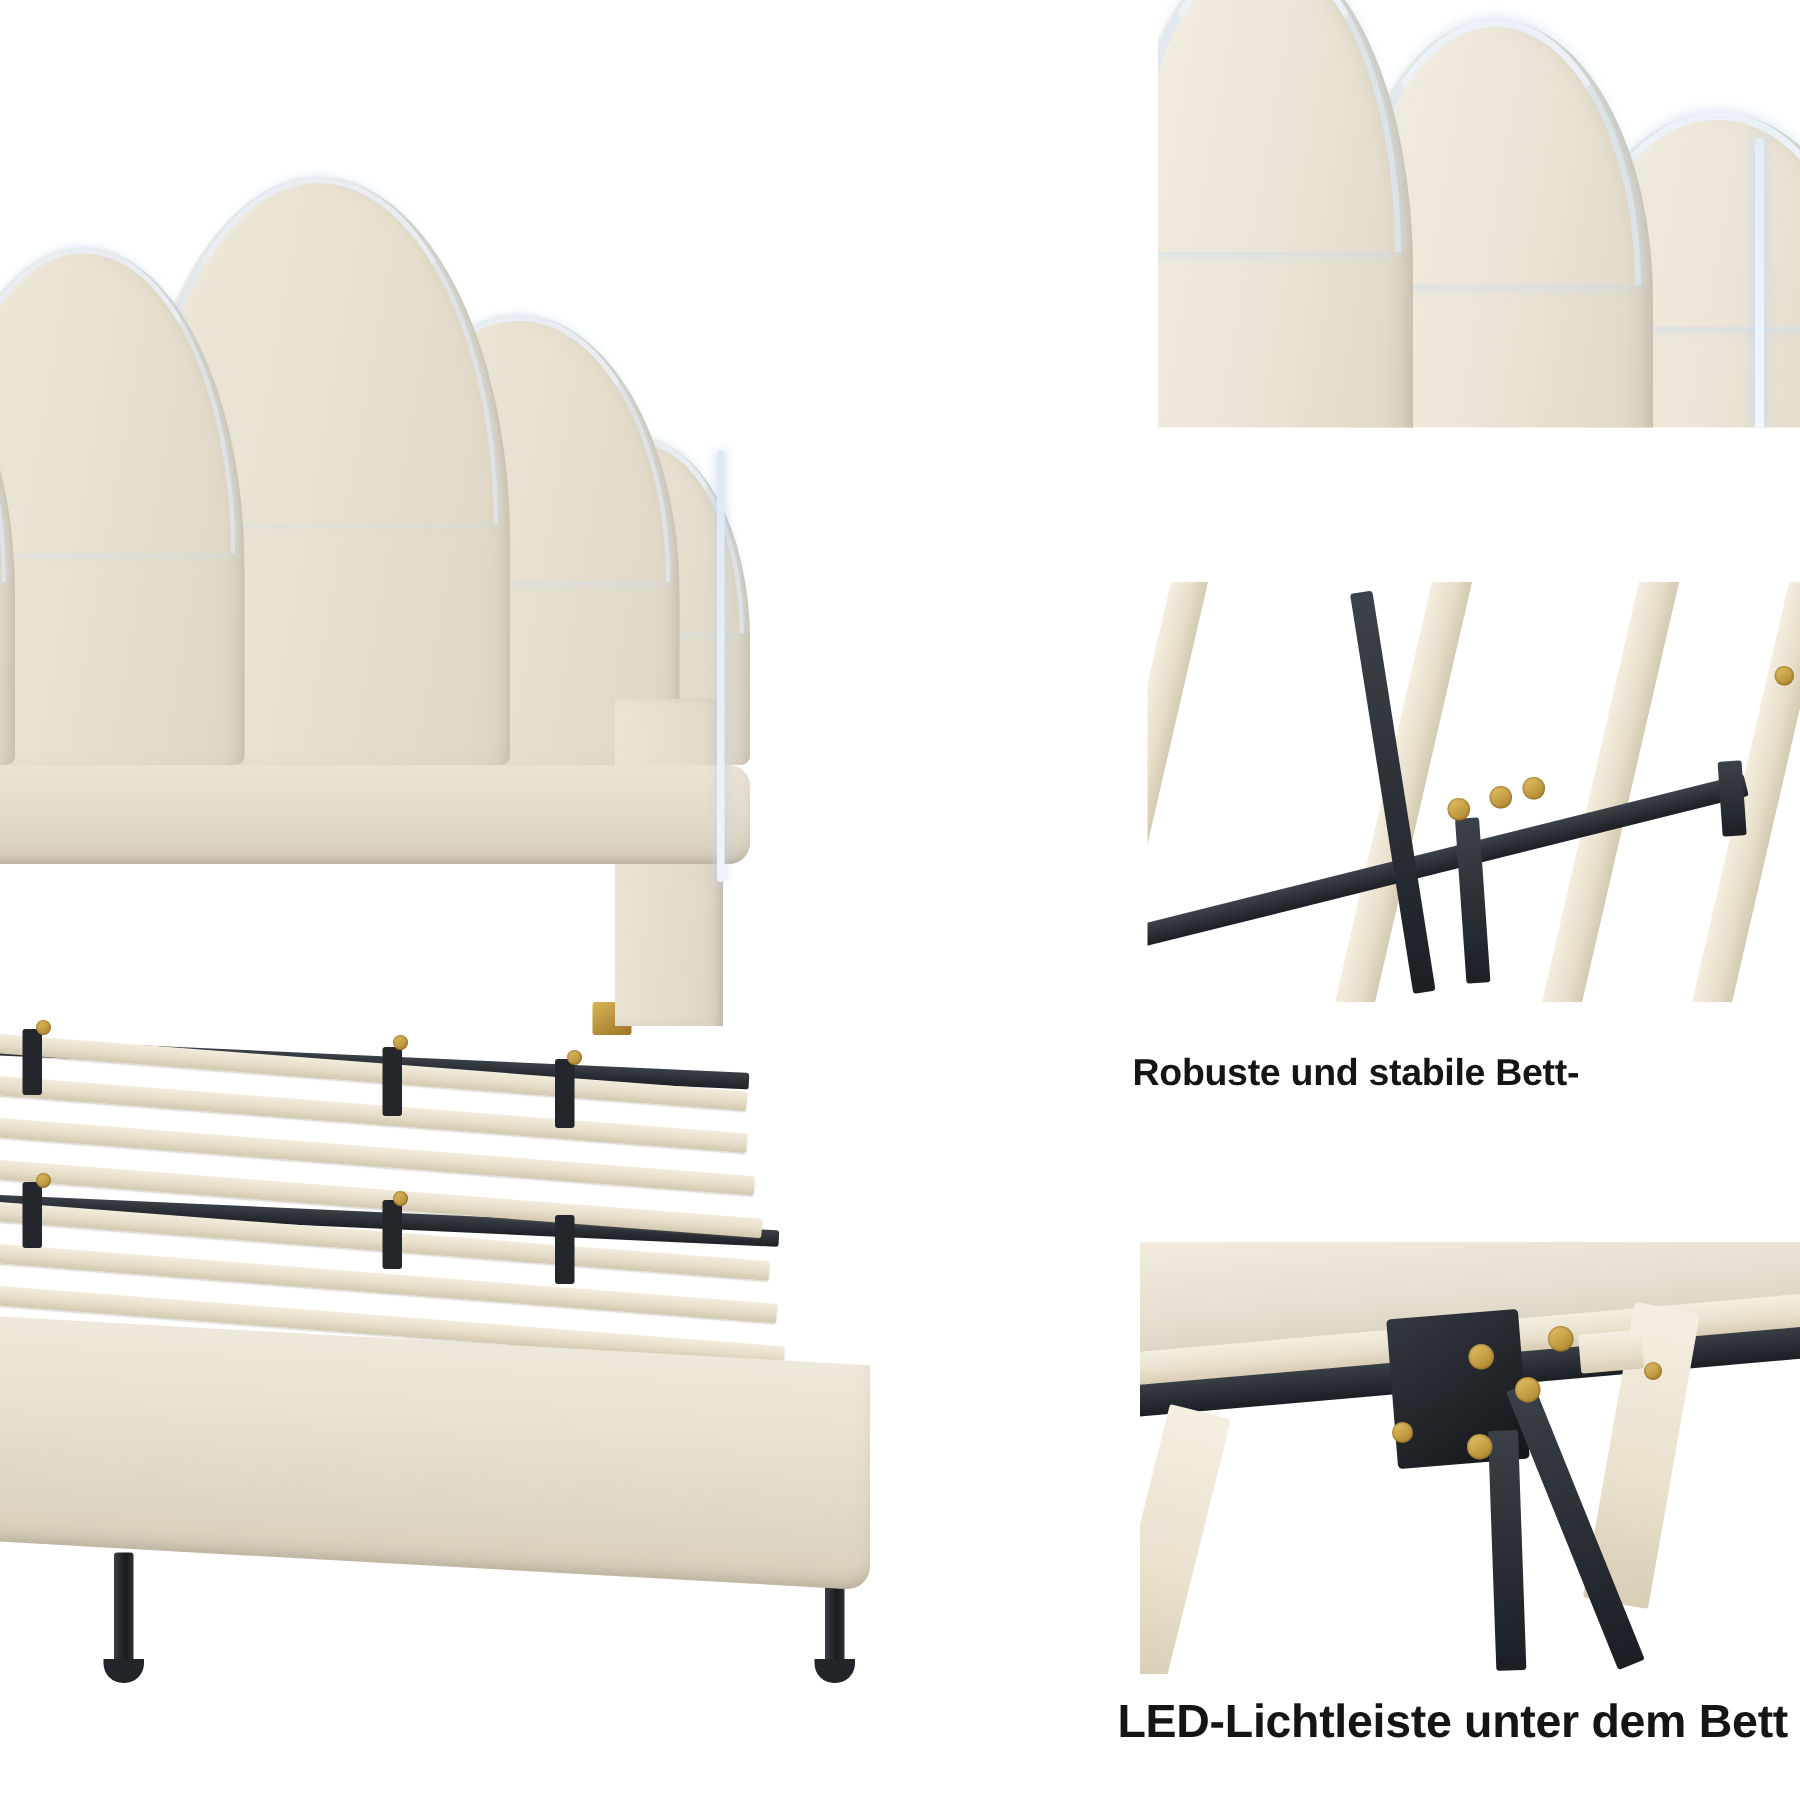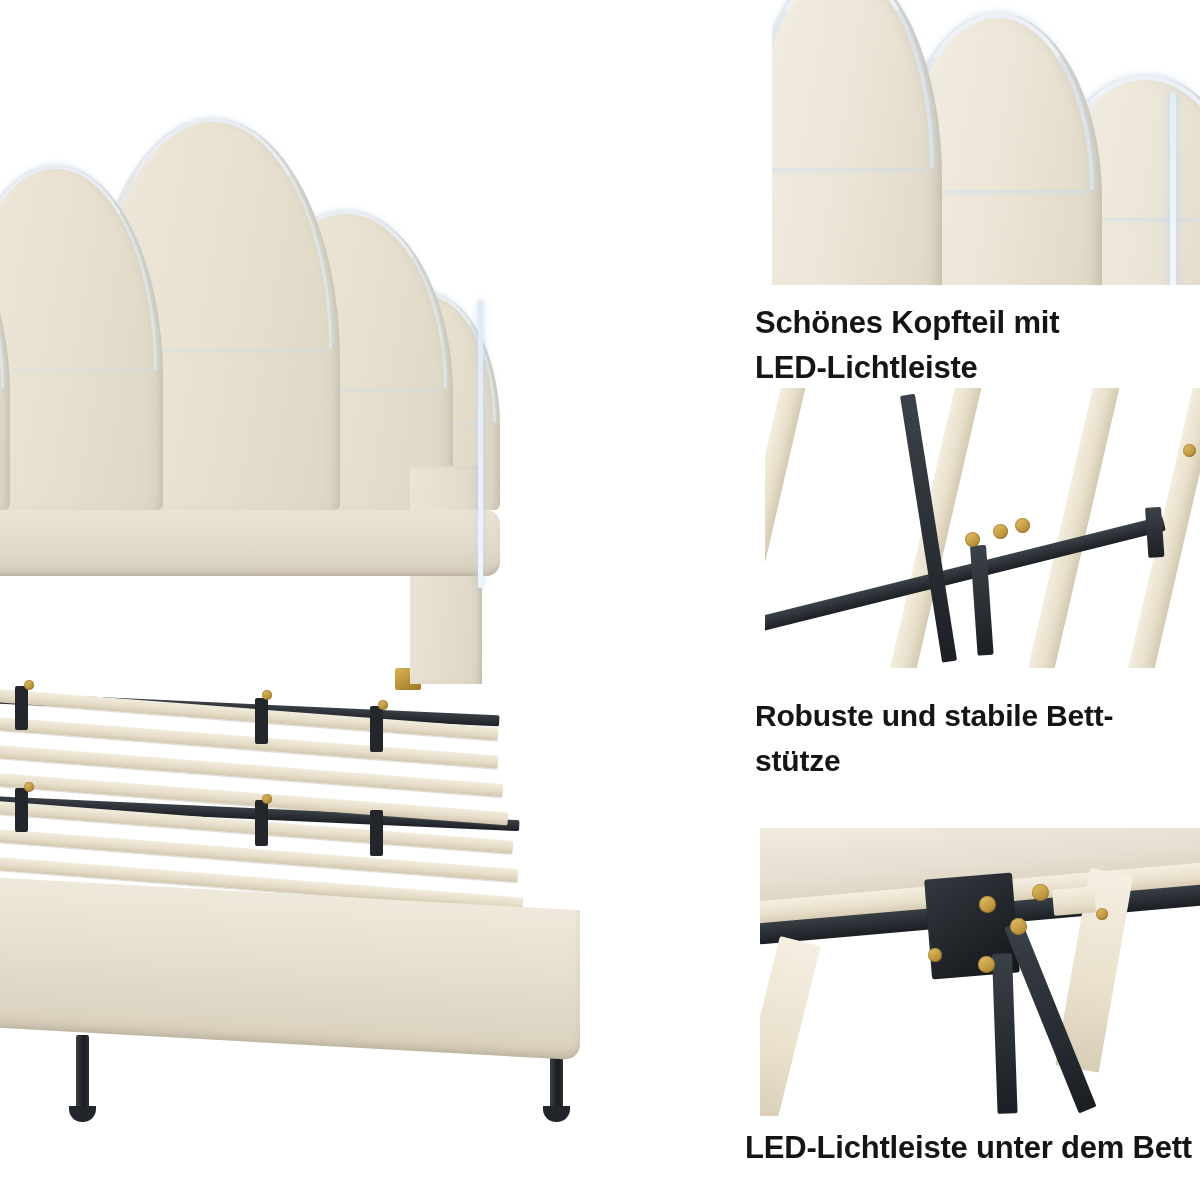--- a/index.html
+++ b/index.html
@@ -151,21 +151,21 @@
   .s3-metal{position:absolute;background:linear-gradient(180deg,#3a4047,#1b1f24);
     border-radius:2px;transform-origin:top left;}
   .s3-plate{
     position:absolute;left:168px;top:48px;width:88px;height:100px;
     background:linear-gradient(150deg,#33383f,#141619);border-radius:3px;
     transform:rotate(-4.6deg);z-index:7;
   }
 
   
   #cap1{left:755px;top:300px;font-size:31px;line-height:45px;}
-  #cap2{left:755px;top:693px;font-size:30px;line-height:45px;}
+  #cap2{left:755px;top:693px;font-size:25px;line-height:45px;}
   #cap3{left:745px;top:1125px;font-size:31px;line-height:45px;}
 </style>
 </head>
 <body>
 
 <div class="page">
 
   <div class="panel" id="hero">
 
     <div class="hb-wrap">
@@ -214,45 +214,40 @@
   </div>
 
   <div class="panel" id="pnl1">
     <div class="cu-bg"></div>
     <div class="cu-petal cu-a"></div>
     <div class="cu-petal cu-b"></div>
     <div class="cu-petal cu-c"></div>
     <div class="cu-led-tail"></div>
   </div>
 
-  <div class="cap" id="cap1">
-    <span class="ln">Schönes Kopfteil mit</span>
-    <span class="ln">LED-Lichtleiste</span>
-  </div>
 
   <div class="panel" id="pnl2">
     <div class="s2-slat" style="left:18px;top:-10px;width:24px;height:330px;transform:rotate(13deg);"></div>
     <div class="s2-slat" style="left:192px;top:-10px;width:26px;height:330px;transform:rotate(13deg);"></div>
     <div class="s2-slat" style="left:330px;top:-10px;width:26px;height:330px;transform:rotate(13deg);"></div>
     <div class="s2-slat" style="left:430px;top:-10px;width:26px;height:330px;transform:rotate(13deg);"></div>
 
     <div class="s2-bar" style="left:-20px;top:232px;width:430px;height:15px;transform:rotate(-14deg);"></div>
     <div class="s2-bar" style="left:135px;top:8px;width:15px;height:270px;transform:rotate(-9deg);"></div>
     <div class="s2-bar" style="left:205px;top:158px;width:16px;height:110px;transform:rotate(-4deg);"></div>
     <div class="s2-bar" style="left:380px;top:120px;width:16px;height:50px;transform:rotate(-4deg);"></div>
 
     <div class="brass" style="left:200px;top:144px;width:15px;height:15px;"></div>
     <div class="brass" style="left:228px;top:136px;width:15px;height:15px;"></div>
     <div class="brass" style="left:250px;top:130px;width:15px;height:15px;"></div>
     <div class="brass" style="left:418px;top:56px;width:13px;height:13px;"></div>
   </div>
 
   <div class="cap" id="cap2">
     <span class="ln">Robuste und stabile Bett-</span>
-    <span class="ln">stütze</span>
   </div>
 
   <div class="panel" id="pnl3">
     <div class="s3-rail"></div>
     <div class="s3-metal" style="left:-20px;top:96px;width:520px;height:22px;transform:rotate(-5deg);"></div>
     <div class="s3-wood" style="left:-10px;top:74px;width:500px;height:22px;transform:rotate(-5deg);"></div>
 
     <div class="s3-wood" style="left:20px;top:108px;width:42px;height:190px;transform:rotate(14deg);"></div>
     <div class="s3-wood" style="left:330px;top:40px;width:44px;height:200px;transform:rotate(10deg);"></div>
     <div class="s3-wood" style="left:292px;top:62px;width:42px;height:26px;transform:rotate(-5deg);"></div>

